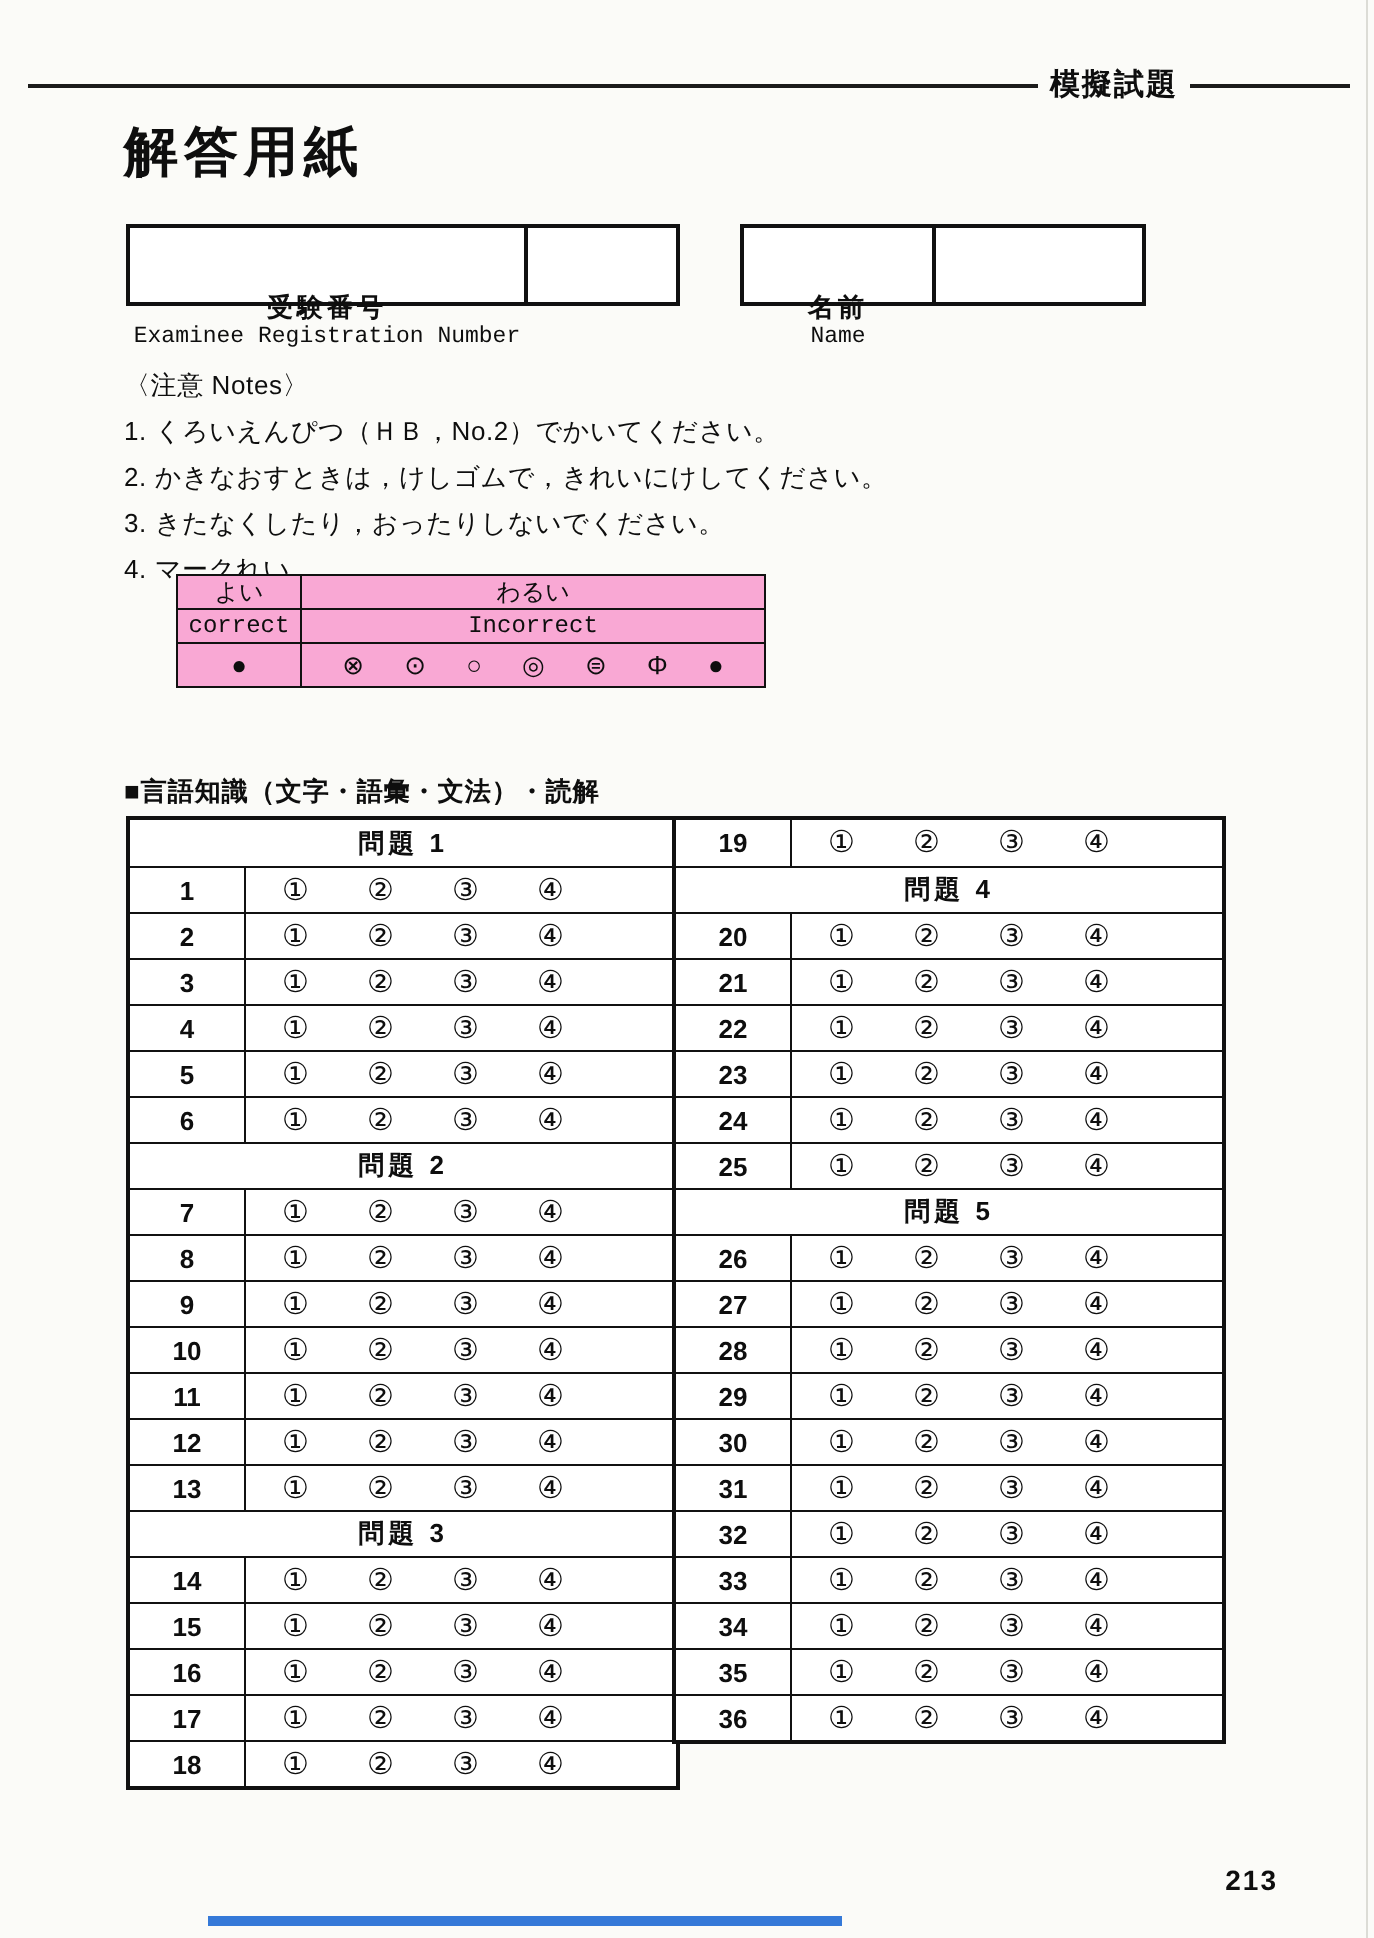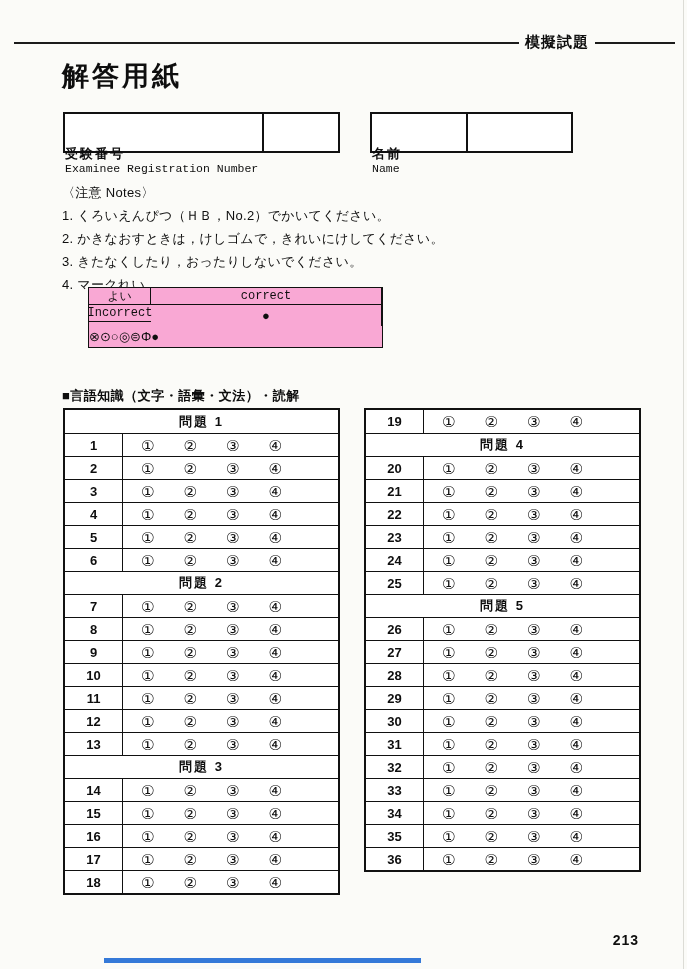--- a/index.html
+++ b/index.html
@@ -17,21 +17,21 @@
   .header-rule .line.long{flex:1;}
   .header-rule .line.short{width:80px;}
   .corner-label{font-size:15px;font-weight:bold;letter-spacing:1px;white-space:nowrap;}
 
   .page-title{position:absolute;left:62px;top:58px;font-size:27px;font-weight:bold;letter-spacing:3px;}
 
   
   .id-box{position:absolute;top:112px;height:41px;border:2px solid #111;display:flex;background:#fff;}
   .id-box.reg{left:63px;width:277px;}
   .id-box.nm{left:370px;width:203px;}
-  .id-label{display:flex;flex-direction:column;justify-content:center;line-height:1.2;padding-top:1px;margin-top:46px;}
+  .id-label{display:flex;flex-direction:column;align-items:center;justify-content:center;line-height:1.2;padding-top:1px;margin-top:46px;}
   .id-box.reg .id-label{flex:1;}
   .id-box.nm .id-label{flex:none;width:94px;}
   .id-label .ja{font-size:13px;font-weight:bold;letter-spacing:2px;}
   .id-label .en{font-size:11.5px;letter-spacing:0;}
   .id-input{border-left:2px solid #111;background:#fff;}
   .id-box.reg .id-input{width:76px;}
   .id-box.nm .id-input{flex:1;}
 
   
   .notes{position:absolute;left:62px;top:181px;font-size:13px;line-height:23px;letter-spacing:0.3px;}
@@ -42,21 +42,21 @@
   .mark-cell.c1{border-right:1px solid #111;}
   .mark-cell.rb{border-bottom:1px solid #111;}
   .mark-cell.marks-row{height:21px;font-size:13px;}
   .bad-marks{display:flex;width:100%;justify-content:space-evenly;align-items:center;}
 
   .section-title{position:absolute;left:62px;top:387px;font-size:13px;font-weight:bold;letter-spacing:0.5px;}
 
   
   .answer-table{position:absolute;top:408px;width:277px;border:2px solid #111;background:#fff;}
   .answer-table.left{left:63px;}
-  .answer-table.right{left:364px;text-align:right;}
+  .answer-table.right{left:336px;text-align:right;}
   .a-row{display:flex;height:23px;align-items:stretch;}
   .a-row + .a-row{border-top:1px solid #111;}
   .a-header{justify-content:center;align-items:center;font-weight:bold;font-size:13px;letter-spacing:2px;}
   .a-num{width:58px;border-right:1px solid #111;display:flex;align-items:center;justify-content:center;font-weight:bold;font-size:13px;}
   .a-opts{flex:1;display:flex;align-items:center;justify-content:space-between;padding:0 56px 0 18px;}
   .a-opt{font-size:15px;line-height:1;cursor:pointer;}
 
   .page-number{position:absolute;right:48px;bottom:21px;font-size:14px;font-weight:bold;letter-spacing:1px;margin-left:20px;}
   .bottom-line{position:absolute;left:104px;top:958px;width:317px;height:5px;}
   .scan-edge{position:absolute;right:3px;top:0;width:1px;height:100%;background:#dcdcd6;}
@@ -91,20 +91,21 @@
 <div class="notes">
   <div>〈注意 Notes〉</div>
   <div>1. くろいえんぴつ（ＨＢ，No.2）でかいてください。</div>
   <div>2. かきなおすときは，けしゴムで，きれいにけしてください。</div>
   <div>3. きたなくしたり，おったりしないでください。</div>
   <div>4. マークれい</div>
 </div>
 
 <div class="mark-table">
   <div class="mark-cell c1 rb">よい</div>
+  <div class="mark-cell rb">わるい</div>
   <div class="mark-cell c1 rb mono">correct</div>
   <div class="mark-cell rb mono">Incorrect</div>
   <div class="mark-cell c1 marks-row">●</div>
   <div class="mark-cell marks-row">
     <div class="bad-marks" id="bad-marks">
         <span>⊗</span>
         <span>⊙</span>
         <span>○</span>
         <span>◎</span>
         <span>⊜</span>

